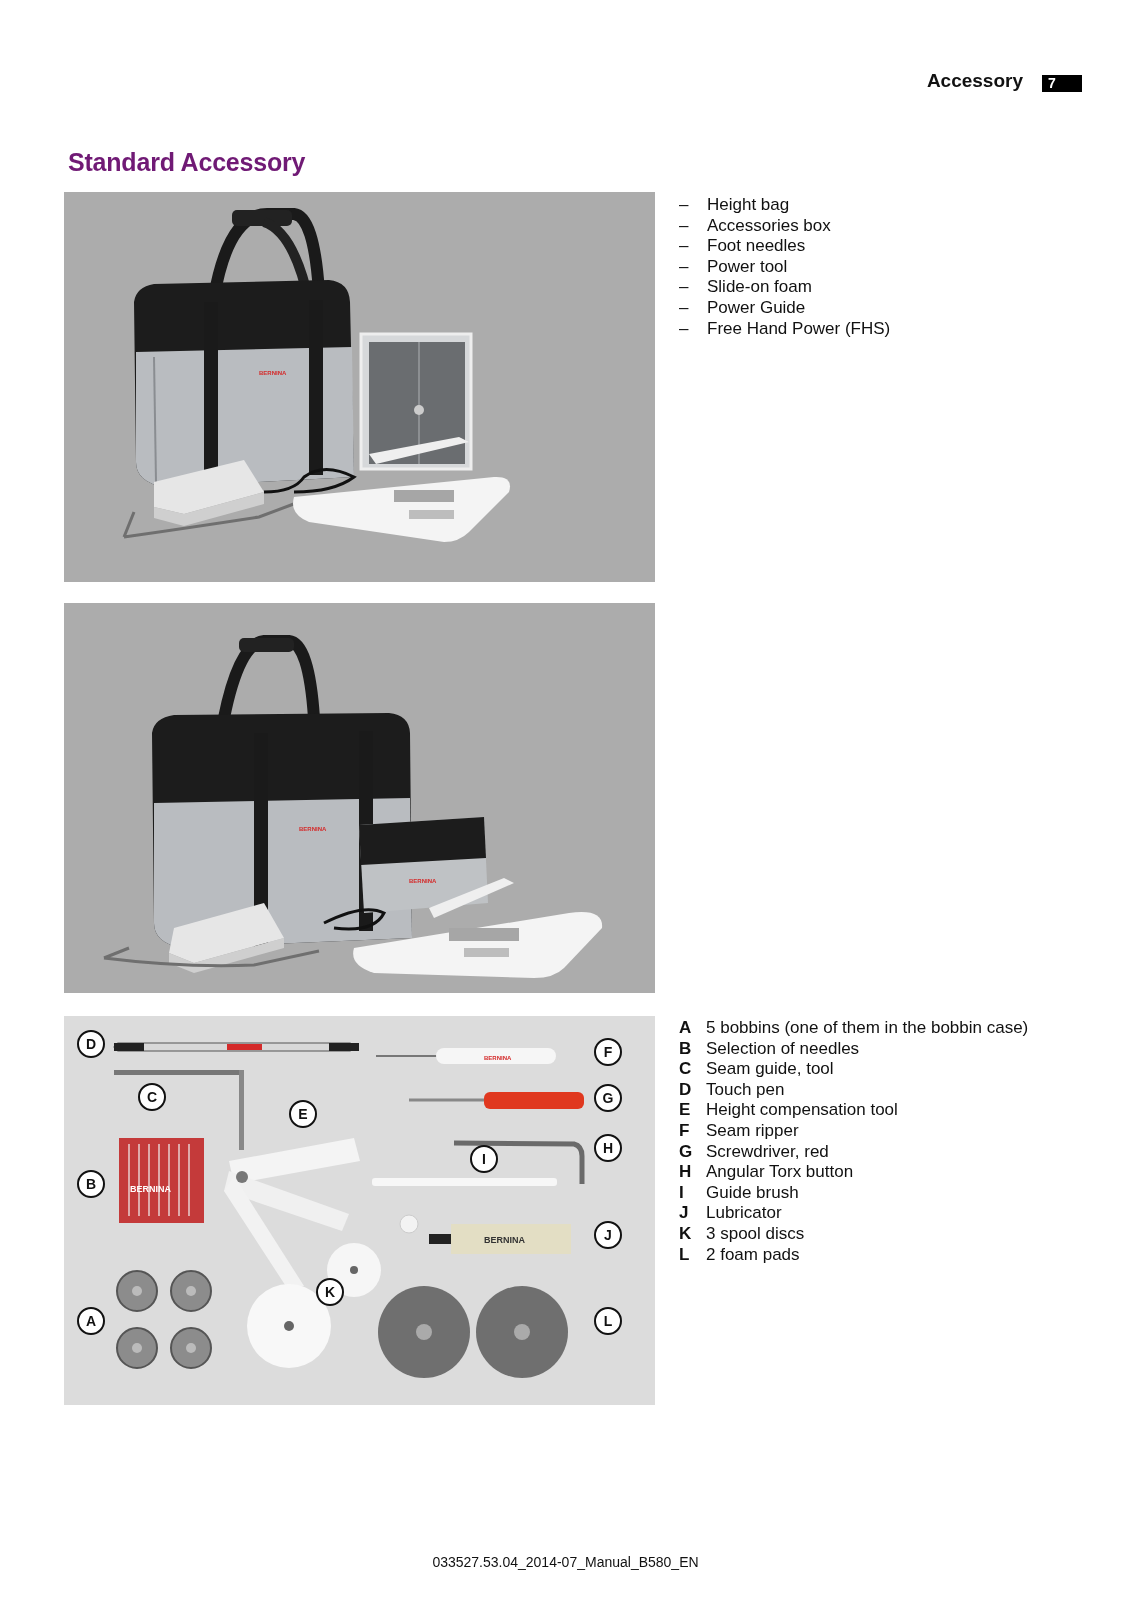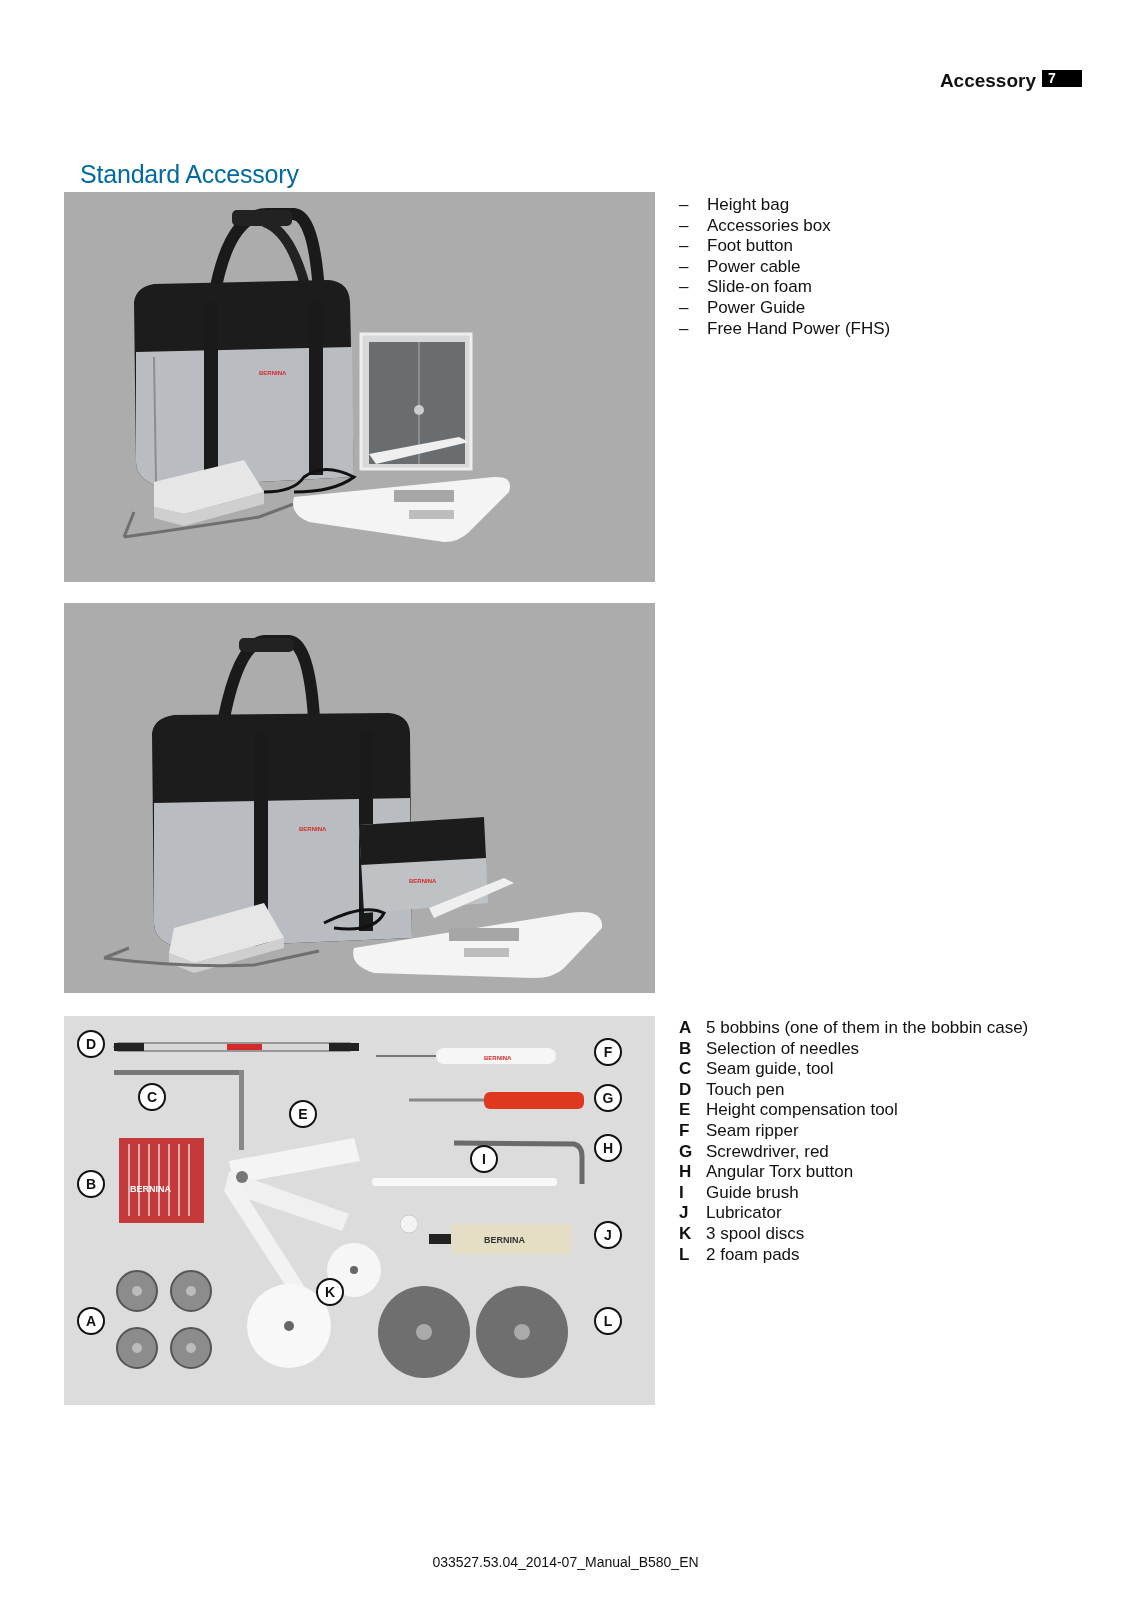--- a/index.html
+++ b/index.html
@@ -2,30 +2,30 @@
 <html><head>
 <meta charset="utf-8">
 <style>
   html, body { margin:0; padding:0; }
   body {
     width:1131px; height:1600px; position:relative; overflow:hidden;
     background:#ffffff; color:#111;
     font-family:"Liberation Sans", "DejaVu Sans", sans-serif;
   }
   .header-chapter {
-    position:absolute; right:49px; top:70px; display:flex; align-items:flex-start; gap:6px;
+    position:absolute; right:49px; top:70px; display:flex; align-items:flex-end; gap:19px;
   }
   .chapter-title { font-weight:bold; font-size:19px; color:#111; }
   .chapter-num {
     background:#000; color:#fff; font-weight:bold; font-size:14px;
     width:40px; height:17px; line-height:17px; padding-left:6px; box-sizing:border-box;
   }
   .page-title {
-    position:absolute; left:64px; top:144px; margin:16px;
-    font-size:25px; font-weight:normal; color:#0369a1; letter-spacing:-0.2px;
+    position:absolute; left:64px; top:144px; margin:4px;
+    font-size:25px; font-weight:bold; color:#701a75; letter-spacing:-0.2px;
   }
   .photo {
     position:absolute; left:64px; width:591px; background:#acacac; overflow:hidden;
   }
   .photo svg { position:absolute; left:0; top:0; width:100%; height:100%; }
   #photo1 { top:192px; height:390px; }
   #photo2 { top:603px; height:390px; }
   #photo3 { top:1016px; height:389px; background:#dcdcdc; }
 
   .dash-list {
@@ -100,25 +100,25 @@
   <li>
       <span class="dash">–</span>
       <span>Height bag</span>
     </li>
   <li>
       <span class="dash">–</span>
       <span>Accessories box</span>
     </li>
   <li>
       <span class="dash">–</span>
-      <span>Foot button</span>
-    </li>
-  <li>
-      <span class="dash">–</span>
-      <span>Power cable</span>
+      <span>Foot needles</span>
+    </li>
+  <li>
+      <span class="dash">–</span>
+      <span>Power tool</span>
     </li>
   <li>
       <span class="dash">–</span>
       <span>Slide-on foam</span>
     </li>
   <li>
       <span class="dash">–</span>
       <span>Power Guide</span>
     </li>
   <li>

